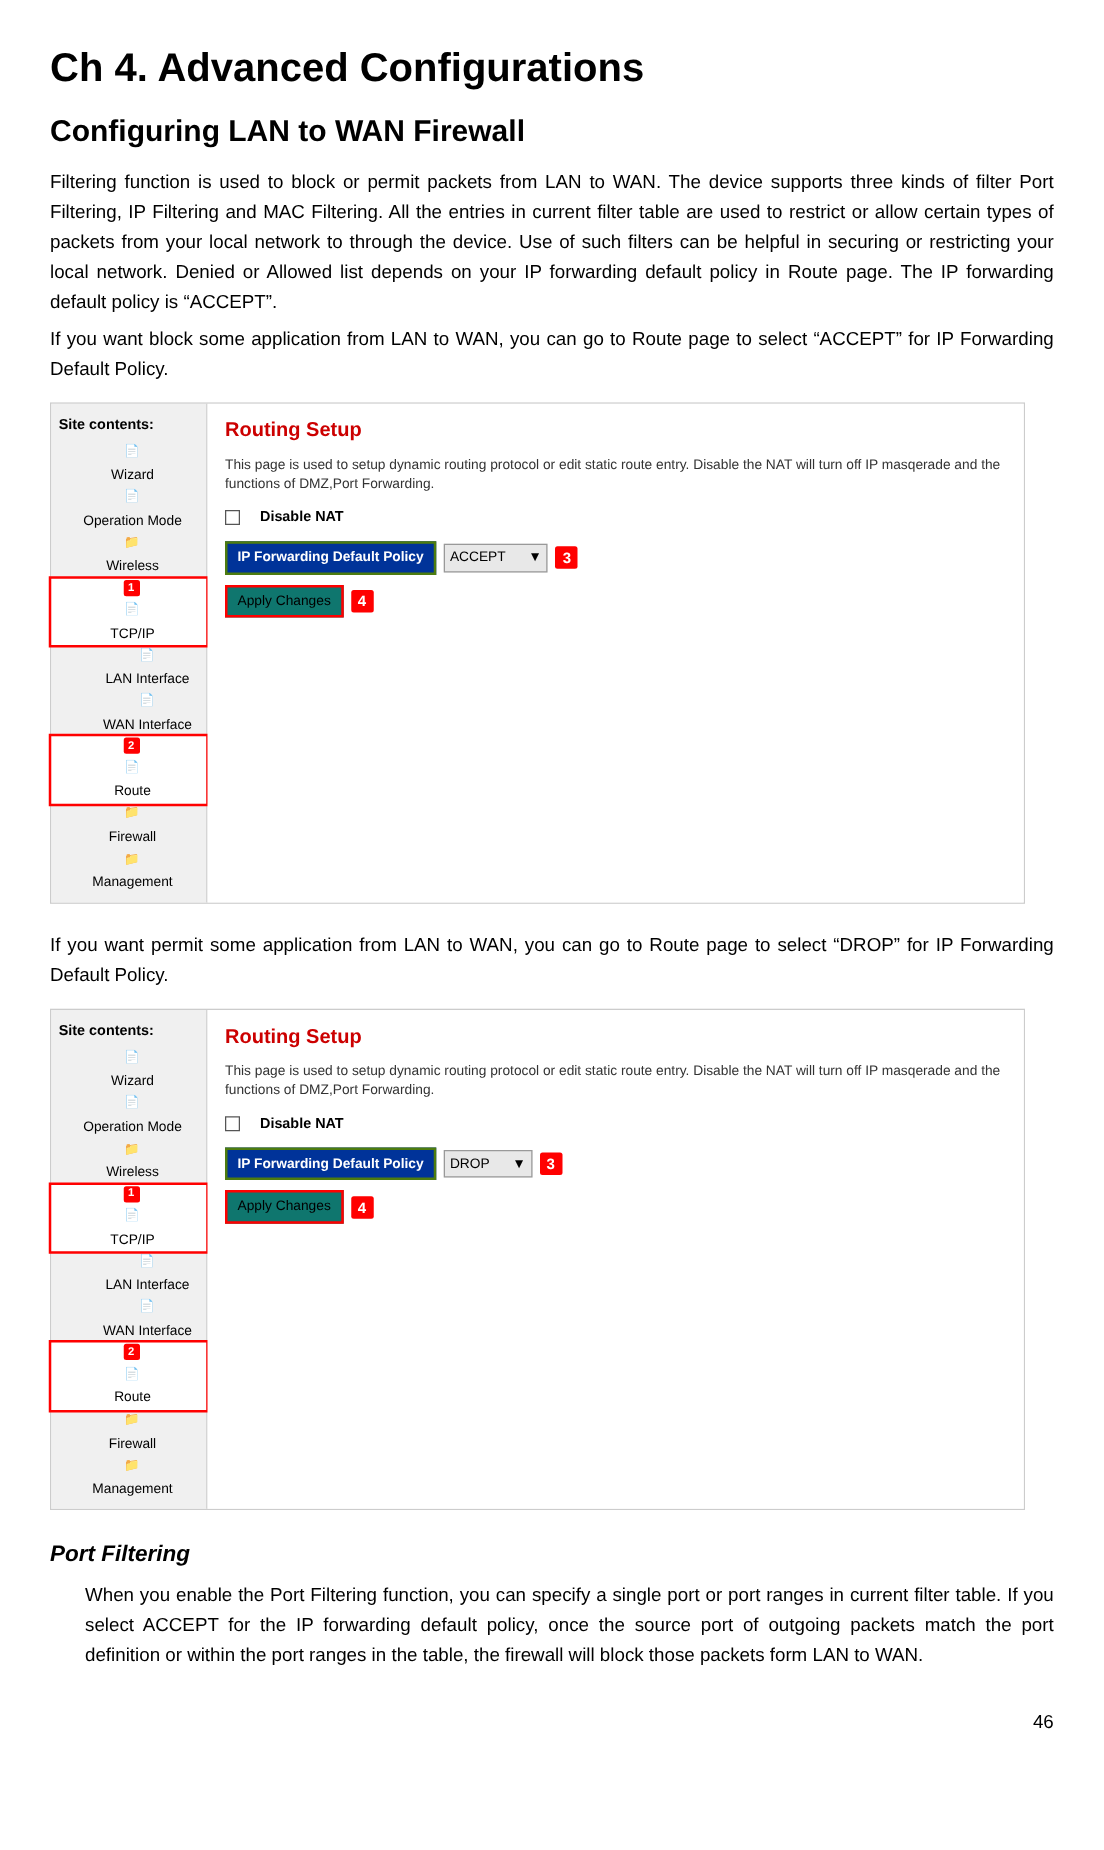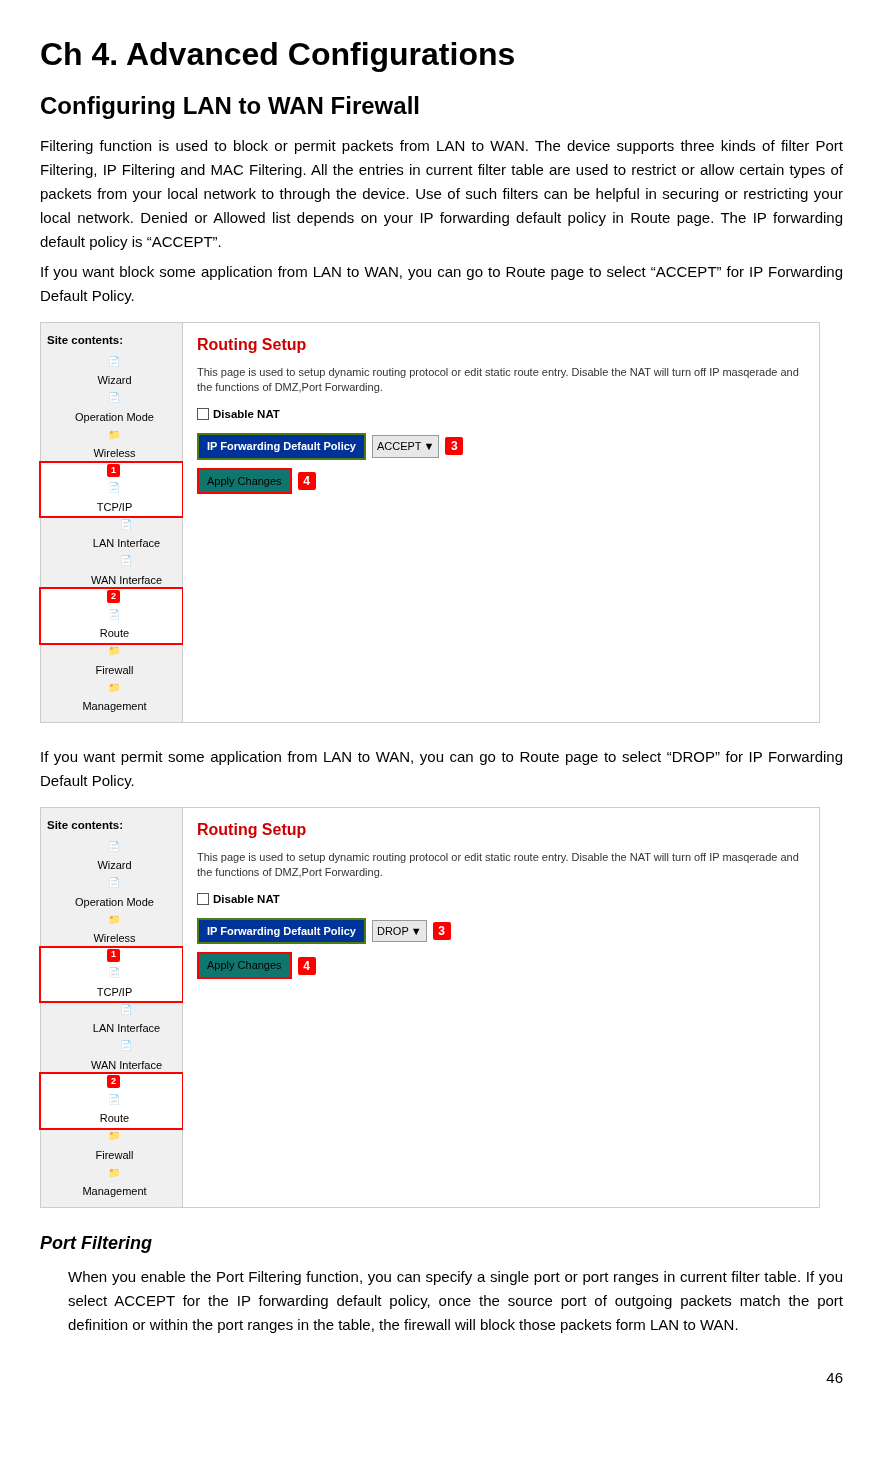--- a/index.html
+++ b/index.html
@@ -39,21 +39,21 @@
       border: 1px solid #ccc;
       display: flex;
       flex-direction: row;
       width: 780px;
       margin: 14px 0 22px 0;
       background: #f4f4f4;
       font-size: 12px;
     }
 
     .sidebar {
-      width: 142px;
+      width: 125px;
       background: #f0f0f0;
       border-right: 1px solid #ccc;
       padding: 6px 0;
       font-size: 11.5px;
     }
 
     .sidebar-header {
       font-weight: bold;
       font-size: 11.5px;
       padding: 3px 6px 4px 6px;
@@ -113,21 +113,21 @@
     .form-row {
       display: flex;
       align-items: center;
       margin-bottom: 8px;
       gap: 6px;
     }
 
     .disable-nat-row {
       display: flex;
       align-items: center;
-      gap: 4px;
+      gap: 16px;
       margin-bottom: 10px;
       font-size: 11.5px;
       font-weight: bold;
     }
 
     .checkbox-box {
       width: 12px;
       height: 12px;
       border: 1px solid #555;
       display: inline-block;
@@ -143,21 +143,21 @@
       border: 2px solid #4d7c0f;
     }
 
     .policy-select {
       background: #e8e8e8;
       border: 1px solid #999;
       font-size: 11px;
       padding: 2px 4px;
       display: flex;
       align-items: center;
-      gap: 2px;
+      gap: 18px;
       justify-content: center;
     }
 
     .apply-btn {
       background: #0f766e;
       border: 1px solid #999;
       font-size: 11px;
       padding: 3px 8px;
       cursor: pointer;
       display: inline-block;

